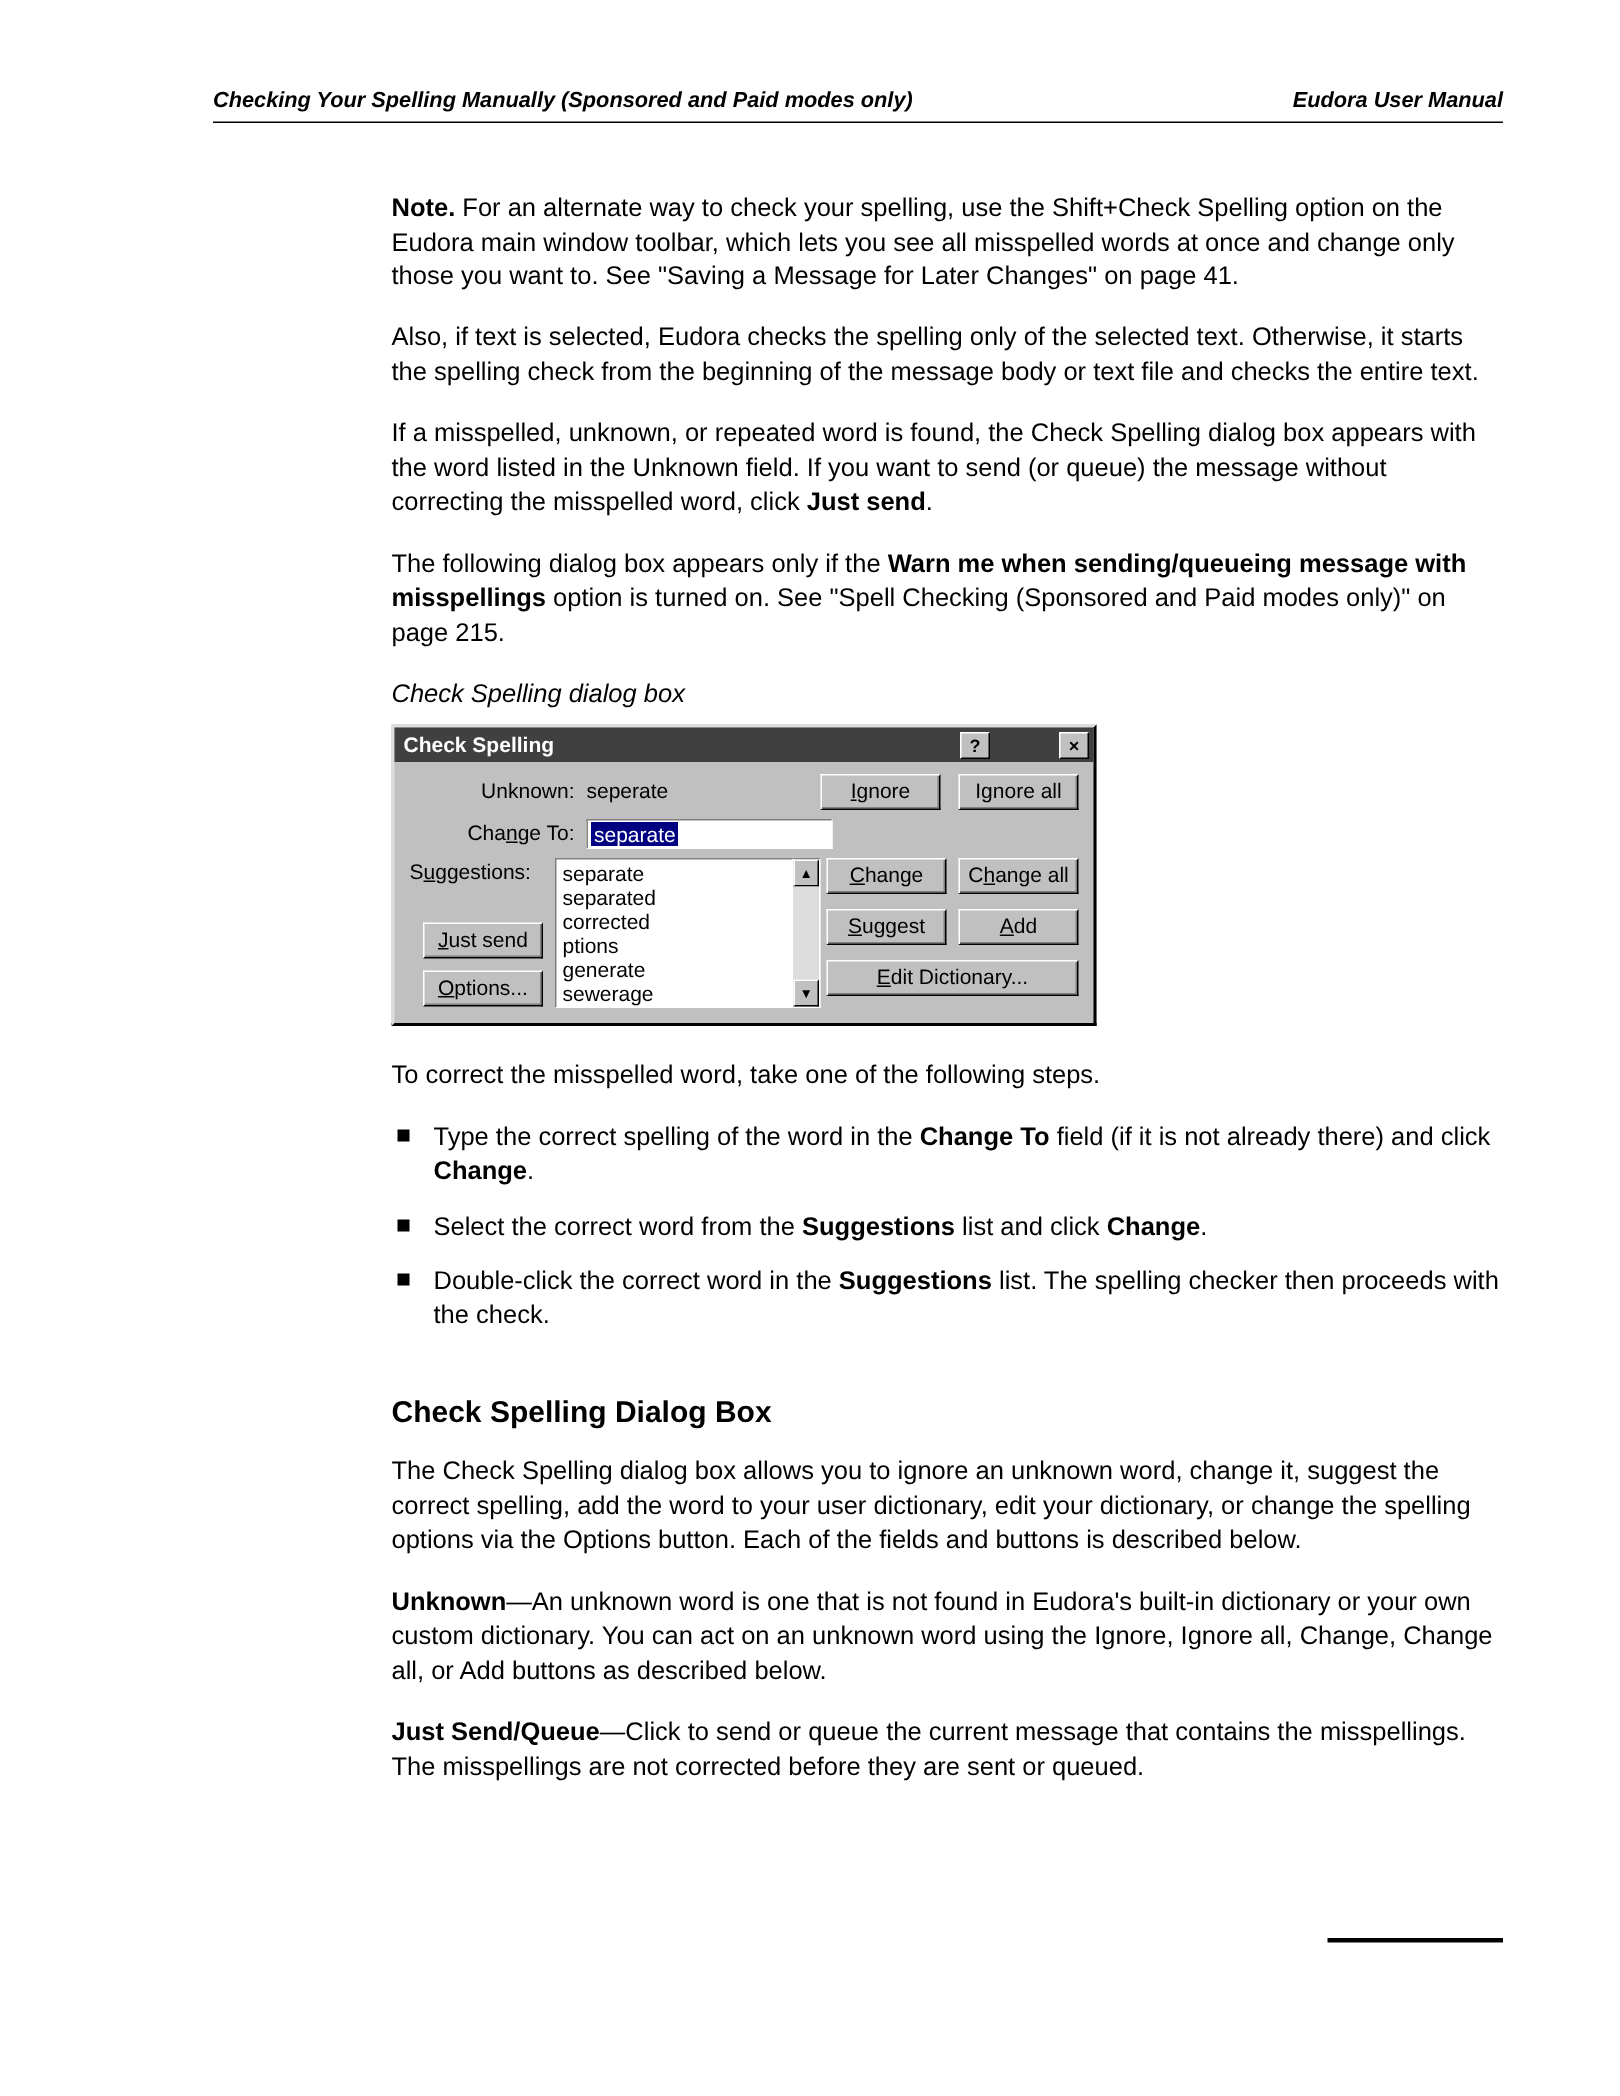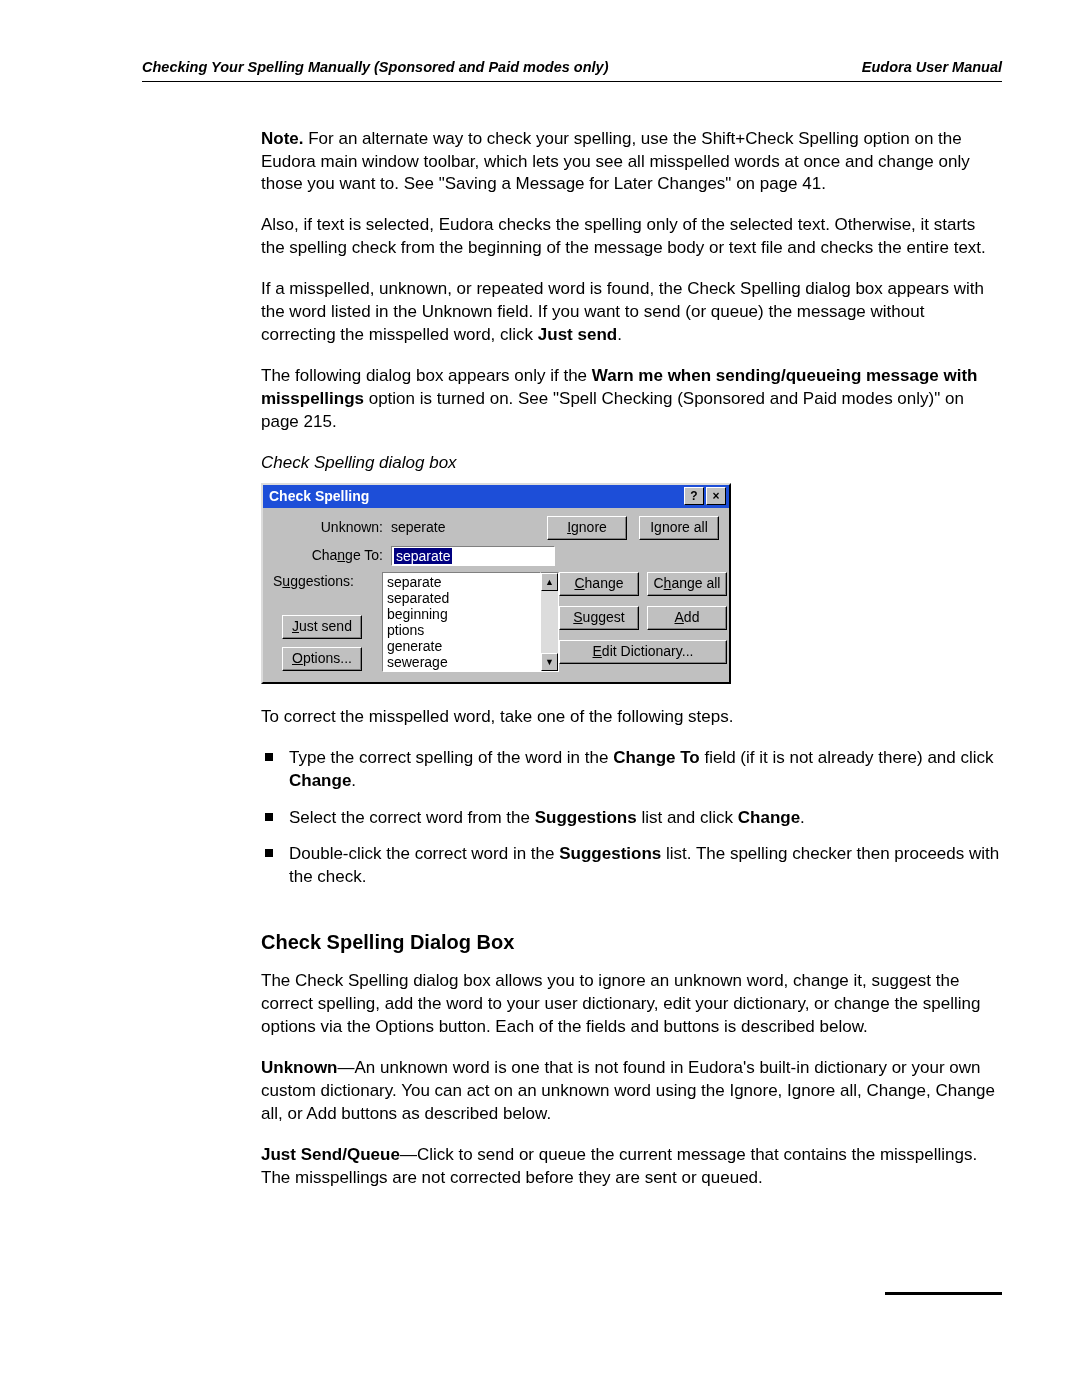--- a/index.html
+++ b/index.html
@@ -70,28 +70,29 @@
   .dialog {
     width: 470px;
     background: #c0c0c0;
     border: 2px solid #000;
     border-top-color: #dcdcdc;
     border-left-color: #dcdcdc;
     box-sizing: border-box;
     margin-bottom: 22px;
   }
   .titlebar {
-    background: #1d4ed8;
+    background: #404040;
     color: #fff;
     font-weight: bold;
     font-family: Arial, sans-serif;
     font-size: 14px;
     padding: 2px 3px 2px 6px;
     display: flex;
-    align-items: flex-start;
+    align-items: flex-end;
+    gap: 44px;
   }
   .titlebar .spacer { flex: 1; }
   .tb-btn {
     width: 18px;
     height: 16px;
     background: #c0c0c0;
     border: 1px solid #000;
     border-top-color: #fff;
     border-left-color: #fff;
     margin-left: 2px;
@@ -208,21 +209,21 @@
     line-height: 21px;
   }
   .dbtn u { text-decoration: underline; }
   .rightbtns {
     display: flex;
     gap: 8px;
   }
   .rightbtns .dbtn { flex: 1; width: 80px;}
   .rightcol { width: 172px; gap: 12px; }
   .bigrow { display:flex; align-items:flex-start; }
-  .bigrow .lb { width:118px; display:flex; flex-direction:column; padding-right:20px; box-sizing:border-box;}
+  .bigrow .lb { width:118px; display:flex; flex-direction:column; padding-right:8px; box-sizing:border-box;}
   .bigrow .lb .label { width:auto; text-align:right; margin-bottom:24px;}
   .footer {
     position: absolute;
     bottom: 80px;
     left: 110px;
     right: 110px;
     display:block;
   }
   .footer-line {
     width: 117px;
@@ -301,21 +302,21 @@
         <div class="bigrow" style="margin-bottom:0;">
           <div class="lb">
             <span class="label">S<u>u</u>ggestions:</span>
             <div class="dbtn" style="margin-bottom:8px;width:80px;align-self:flex-end"><u>J</u>ust send</div>
             <div class="dbtn" style="width:80px;align-self:flex-end"><u>O</u>ptions...</div>
           </div>
           <div class="listbox-wrap" style="width:177px;flex:none;height:100px;">
             <div class="listbox">
               <div>separate</div>
               <div>separated</div>
-              <div>beginning</div>
+              <div>corrected</div>
               <div>ptions</div>
               <div>generate</div>
               <div>sewerage</div>
             </div>
             <div class="scrollbar">
               <div class="sb-btn">▲</div>
               <div class="sb-track"></div>
               <div class="sb-btn">▼</div>
             </div>
           </div>

